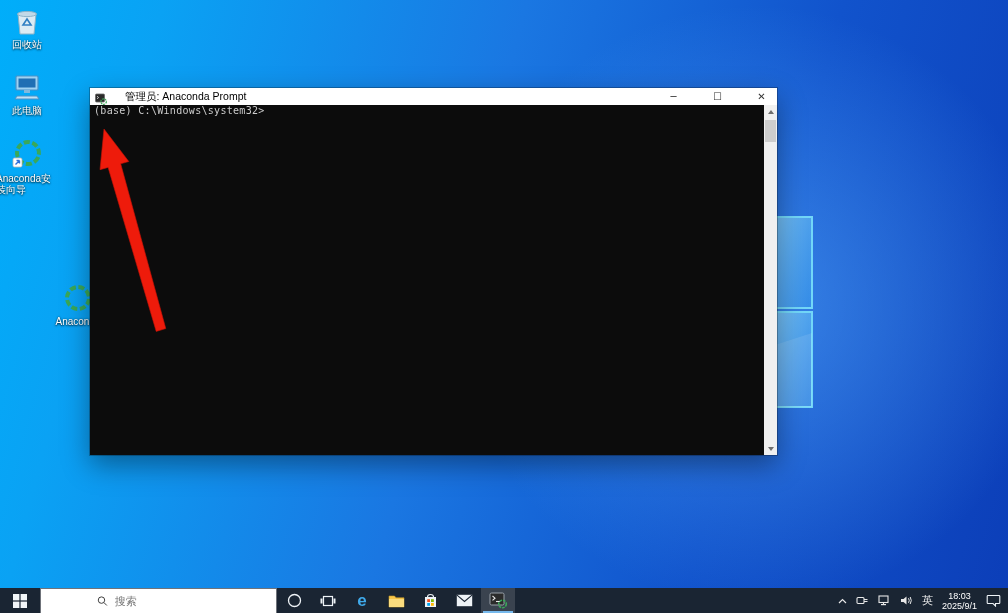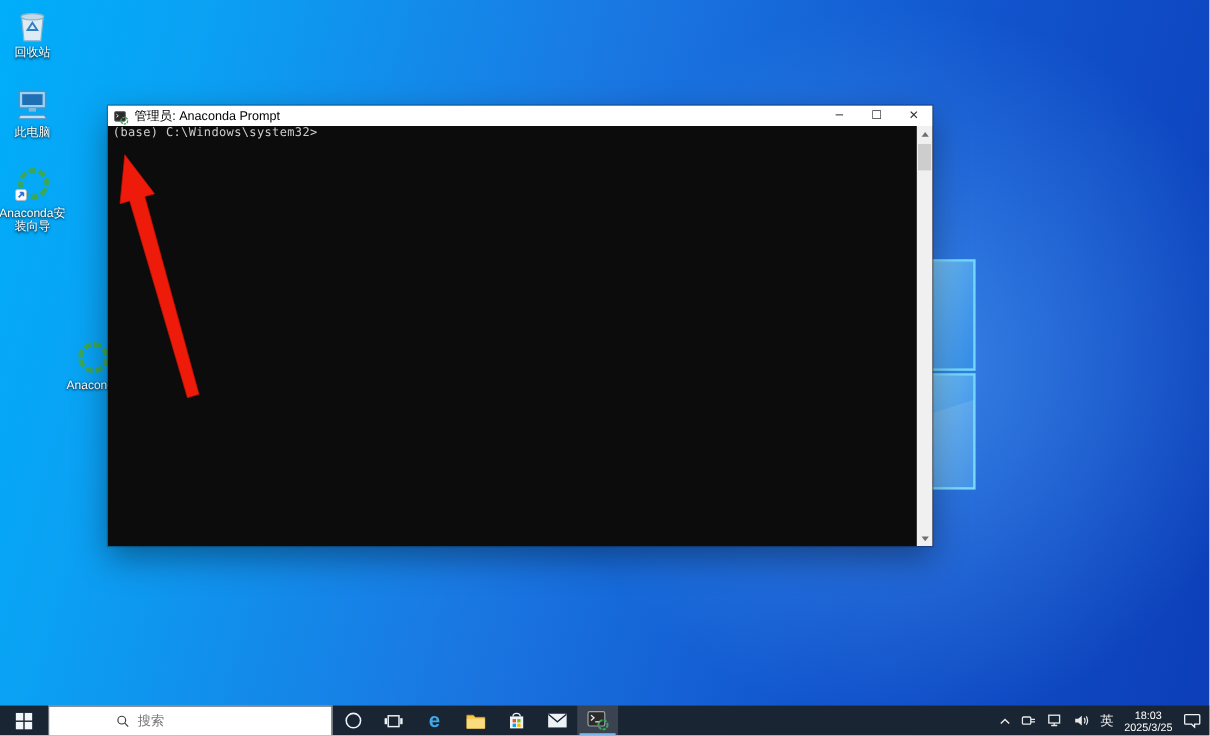--- a/index.html
+++ b/index.html
@@ -12,31 +12,31 @@
       linear-gradient(105deg, #00aefa 0%, #0aa2f4 14%, #1a77e2 45%, #1153cc 72%, #0c3eb8 100%);
   }
 
   
   .wall-logo { position:absolute; left:762px; top:205px; z-index:0; }
 
   
   .dicon { position:absolute; width:58px; display:flex; flex-direction:column; align-items:center; z-index:1; cursor:default; }
   .dicon .glyph { height:30px; display:flex; align-items:flex-end; justify-content:center; }
   .dicon .lbl {
-    margin-top:3px; font-size:10px; line-height:11px; color:#ffffff; text-align:center;
+    margin-top:3px; font-size:10px; line-height:11px; color:#ffffff; text-align:left;
     text-shadow:0 1px 2px rgba(0,0,0,0.75), 0 0 2px rgba(0,0,0,0.5); word-break:break-all;
   }
 
   
   .term-window {
     position:absolute; left:90px; top:88px; width:687px; height:367px; z-index:2;
     box-shadow:0 10px 26px rgba(0,0,0,0.38), 0 0 0 1px rgba(0,0,0,0.25);
     background:#0c0c0c;
   }
-  .titlebar { height:17px; background:#ffffff; display:flex; align-items:center; }
+  .titlebar { height:17px; background:#ffffff; display:flex; align-items:center;gap:13px; }
   .titlebar .app-ico { width:12px; height:12px; margin-left:5px; position:relative; flex:0 0 auto; }
   .titlebar .title { font-size:10.5px; color:#000; margin-left:5px; flex:1 1 auto; white-space:nowrap; overflow:hidden; }
   .winctl { width:31px; height:17px; display:flex; align-items:center; justify-content:center;
             font-size:10px; color:#333; font-family:"DejaVu Sans", sans-serif; }
 
   .term-body { position:relative; width:100%; height:350px; background:#0c0c0c; }
   .prompt {
     position:absolute; left:4px; top:0; color:#cccccc;
     font-family:"DejaVu Sans Mono", monospace; font-size:10px; letter-spacing:0.3px; white-space:pre;
   }
@@ -260,21 +260,21 @@
       </span>
       <span class="t-ico">
         <svg width="13" height="11" viewBox="0 0 13 11">
           <polygon points="1,4 3.5,4 6.5,1.5 6.5,9.5 3.5,7 1,7" fill="#e8e8e8"></polygon>
           <path d="M8.5 3.2 Q10 5.5 8.5 7.8 M10.2 2 Q12.4 5.5 10.2 9" fill="none" stroke="#e8e8e8" stroke-width="1"></path>
         </svg>
       </span>
       <span class="ime">英</span>
       <span class="clock">
         <div>18:03</div>
-        <div>2025/3/25</div>
+        <div>2025/9/1</div>
       </span>
       <span class="t-ico">
         <svg width="15" height="13" viewBox="0 0 15 13">
           <path d="M2 1.5 L13 1.5 Q13.8 1.5 13.8 2.3 L13.8 8.7 Q13.8 9.5 13 9.5 L9.5 9.5 L9.5 12 L7 9.5 L2 9.5 Q1.2 9.5 1.2 8.7 L1.2 2.3 Q1.2 1.5 2 1.5 Z" fill="none" stroke="#eef3f7" stroke-width="1.1"></path>
         </svg>
       </span>
     </div>
   </div>
 
 </div>

